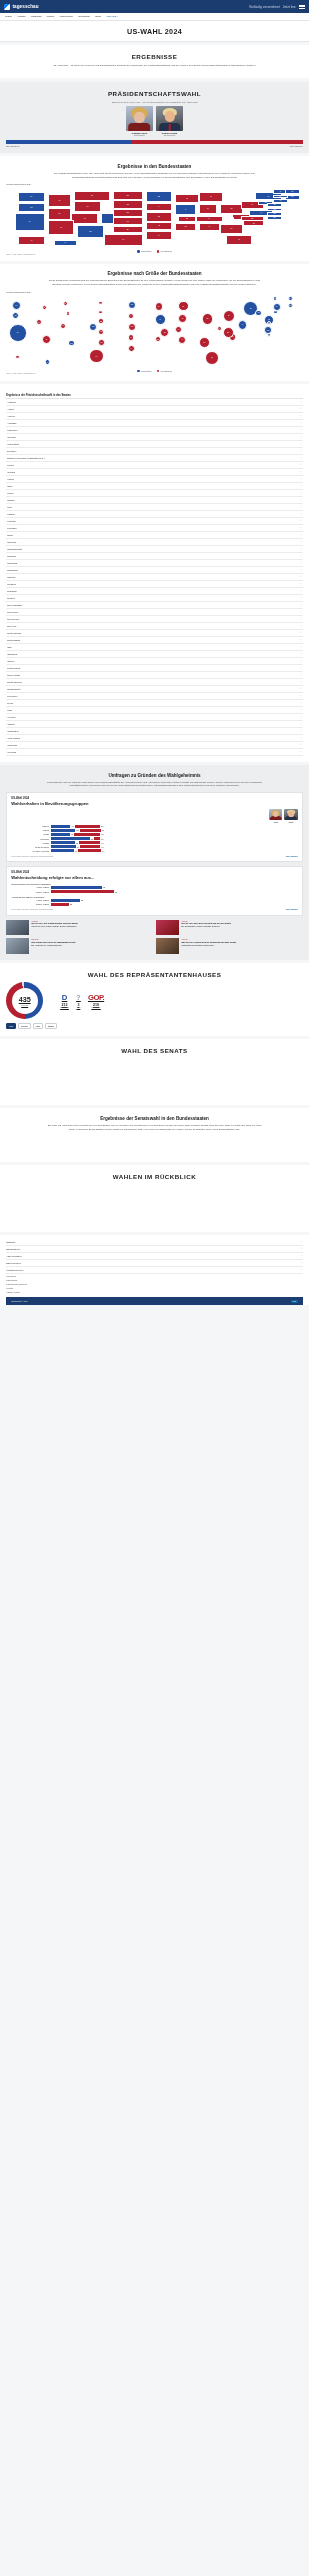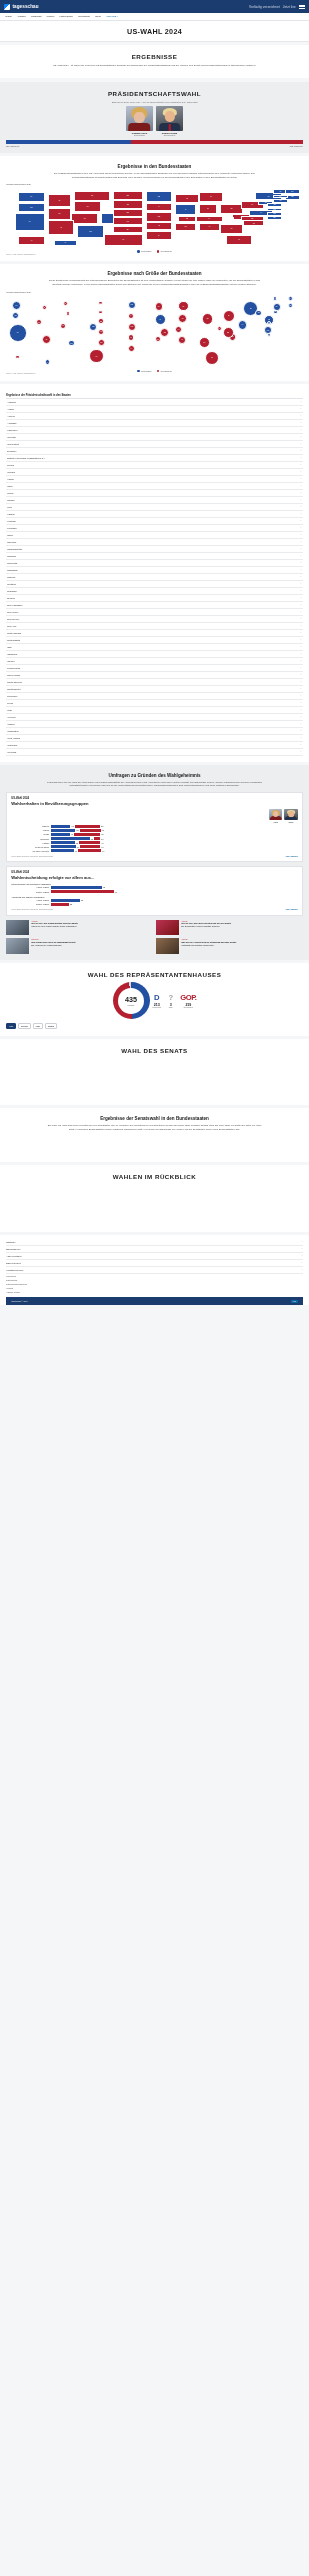--- a/index.html
+++ b/index.html
@@ -143,21 +143,21 @@
   .teaser .th { width:23px; height:15.5px; background:#c9ced4; flex:0 0 auto; position:relative; overflow:hidden; }
   .teaser .th.a { background:linear-gradient(140deg,#7f8c9b,#3d4753); }
   .teaser .th.b { background:linear-gradient(140deg,#b35,#711); }
   .teaser .th.c { background:linear-gradient(140deg,#9aa7b5,#56606c); }
   .teaser .th.d { background:linear-gradient(140deg,#8e6b4e,#3e2f22); }
   .teaser .tx { font-size:2px; line-height:1.35; }
   .teaser .tx b { display:block; font-size:2.1px; }
   .teaser .kick { color:#b4202f; font-size:1.8px; }
 
   
-  .donutwrap { display:flex; align-items:center; justify-content:center; gap:3px; margin:4.1px 0; }
+  .donutwrap { display:flex; align-items:center; justify-content:flex-start; gap:17px; margin:4.1px 0;text-decoration:underline; }
   .donut {
     width:37px; height:37px; border-radius:50%; position:relative;
     background: conic-gradient(#2350a0 0deg 178deg, #b4202f 178deg 352deg, #d8dadd 352deg 360deg);
     display:flex; align-items:center; justify-content:center;
   }
   .donut::after {
     content:''; position:absolute; width:26px; height:26px; border-radius:50%; background:#fff;
   }
   .donut .ctr { position:relative; z-index:2; text-align:center; }
   .donut .ctr .n { font-size:7.2px; font-weight:bold; }

